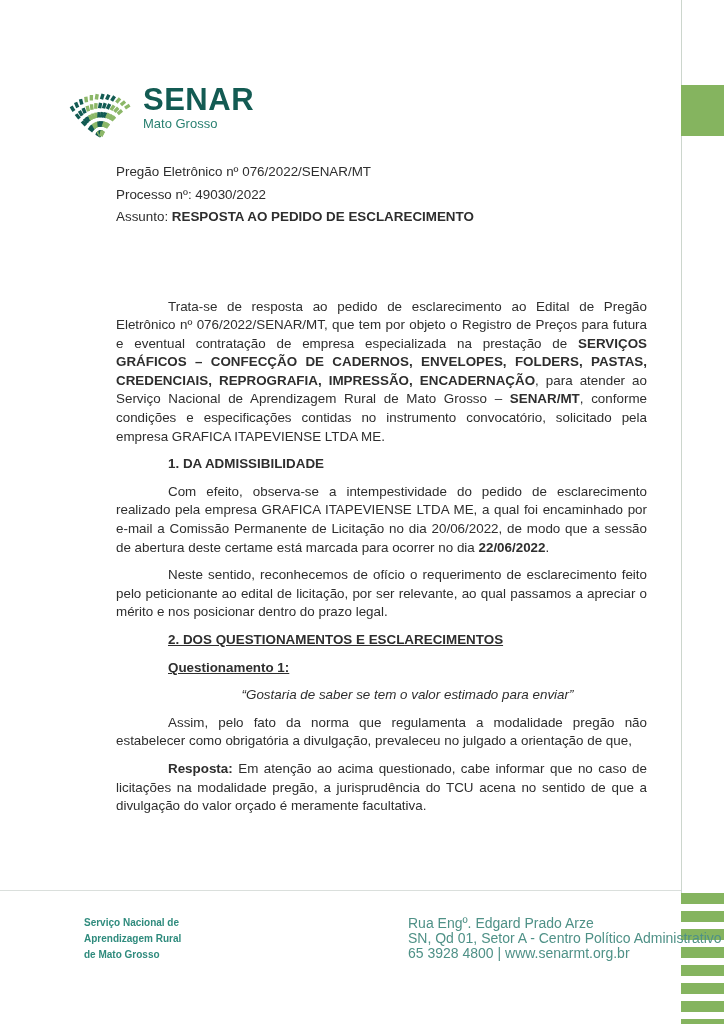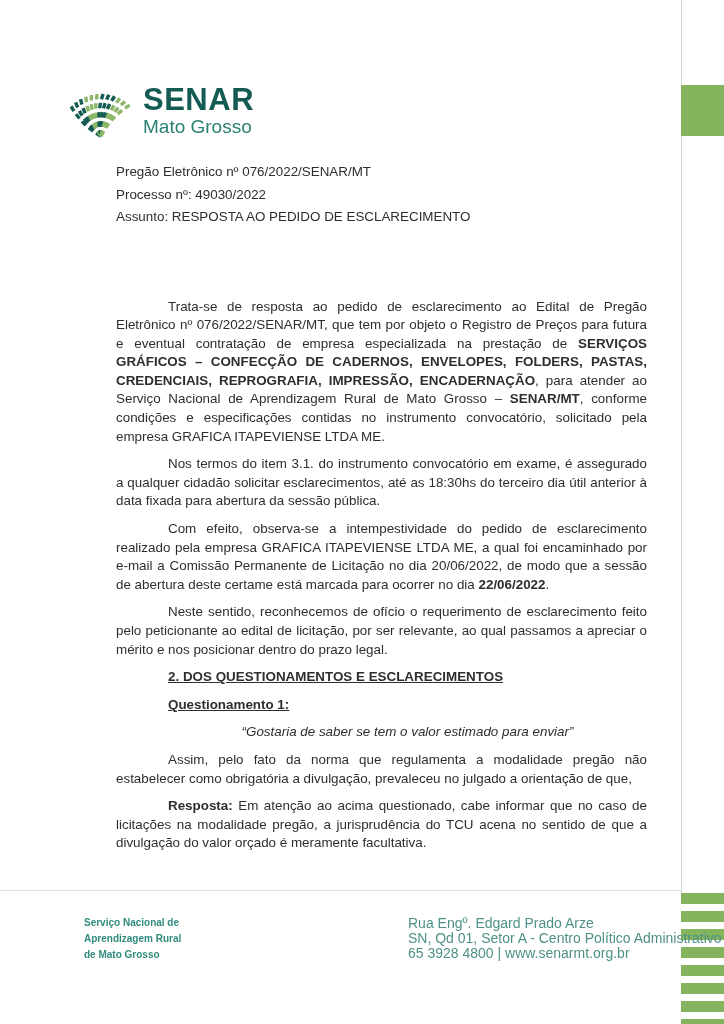--- a/index.html
+++ b/index.html
@@ -19,26 +19,26 @@
     background:repeating-linear-gradient(to bottom, #85b45f 0px, #85b45f 11px, #ffffff 11px, #ffffff 18px);
   }
   
   .footer-divider { position:absolute; left:0; top:890px; width:681px; height:1px; background:#dadfdc; }
 
   
   .logo { position:absolute; left:64px; top:76px; display:flex; align-items:flex-start; }
   .logo-icon { width:72px; height:62px; }
   .logo-text { margin-left:7px; }
   .logo-title { font-size:31px; font-weight:bold; color:#135b53; letter-spacing:0.5px; line-height:1; margin-top:8px;text-align:right; }
-  .logo-subtitle { font-size:19px; color:#2a8171; line-height:1.1; margin-top:2px; }
+  .logo-subtitle { font-size:13px; color:#2a8171; line-height:1.1; margin-top:2px; }
 
   
   .content { position:absolute; left:116px; top:161px; width:531px; color:#2e2e2e; font-size:13.4px; line-height:18.6px; }
   .doc-header { line-height:22.5px; margin-bottom:69px; }
-  .doc-header .b { font-weight:normal; }
+  .doc-header .b { font-weight:bold; }
   .content p { margin:0 0 9px 0; text-align:justify; text-indent:52px; }
   .content p.heading { font-weight:bold; text-align:left; }
   .content p.quote { font-style:italic; text-align:center; }
 
   
   .footer-org { position:absolute; left:84px; top:915px; color:#2f8b7d; font-weight:bold; font-size:10px; line-height:16px; }
   .footer-address { position:absolute; left:408px; top:916px; color:#4f9187; font-size:14px; line-height:15px; }
 </style>
 </head>
 <body>
@@ -72,21 +72,21 @@
 </div>
 
 <div class="content">
   <div class="doc-header">
     <div>Pregão Eletrônico nº 076/2022/SENAR/MT</div>
     <div>Processo nº: 49030/2022</div>
     <div><span>Assunto: </span><span class="b">RESPOSTA AO PEDIDO DE ESCLARECIMENTO</span></div>
   </div>
   <div>
       <p class="para"><span>Trata-se de resposta ao pedido de esclarecimento ao Edital de Pregão Eletrônico nº 076/2022/SENAR/MT, que tem por objeto o Registro de Preços para futura e eventual contratação de empresa especializada na prestação de </span><span style="font-weight: bold;">SERVIÇOS GRÁFICOS – CONFECÇÃO DE CADERNOS, ENVELOPES, FOLDERS, PASTAS, CREDENCIAIS, REPROGRAFIA, IMPRESSÃO, ENCADERNAÇÃO</span><span>, para atender ao Serviço Nacional de Aprendizagem Rural de Mato Grosso – </span><span style="font-weight: bold;">SENAR/MT</span><span>, conforme condições e especificações contidas no instrumento convocatório, solicitado pela empresa GRAFICA ITAPEVIENSE LTDA ME.</span></p>
-      <p class="para"><span>Nos termos do item 3.1. do instrumento convocatório em exame, é assegurado a qualquer cidadão solicitar esclarecimentos, até as 18:30hs do terceiro dia útil anterior à data fixada para abertura da sessão pública.</span></p>
+      <p class="heading"><span style="font-weight: bold;">1. DA ADMISSIBILIDADE</span></p>
       <p class="para"><span>Com efeito, observa-se a intempestividade do pedido de esclarecimento realizado pela empresa GRAFICA ITAPEVIENSE LTDA ME, a qual foi encaminhado por e-mail a Comissão Permanente de Licitação no dia 20/06/2022, de modo que a sessão de abertura deste certame está marcada para ocorrer no dia </span><span style="font-weight: bold;">22/06/2022</span><span>.</span></p>
       <p class="para"><span>Neste sentido, reconhecemos de ofício o requerimento de esclarecimento feito pelo peticionante ao edital de licitação, por ser relevante, ao qual passamos a apreciar o mérito e nos posicionar dentro do prazo legal.</span></p>
       <p class="heading"><span style="font-weight: bold; text-decoration: underline;">2. DOS QUESTIONAMENTOS E ESCLARECIMENTOS</span></p>
       <p class="heading"><span style="font-weight: bold; text-decoration: underline;">Questionamento 1:</span></p>
       <p class="quote"><span style="font-style: italic;">“Gostaria de saber se tem o valor estimado para enviar”</span></p>
       <p class="para"><span>Assim, pelo fato da norma que regulamenta a modalidade pregão não estabelecer como obrigatória a divulgação, prevaleceu no julgado a orientação de que,</span></p>
       <p class="para"><span style="font-weight: bold;">Resposta:</span><span> Em atenção ao acima questionado, cabe informar que no caso de licitações na modalidade pregão, a jurisprudência do TCU acena no sentido de que a divulgação do valor orçado é meramente facultativa.</span></p>
     </div>
 </div>
 

